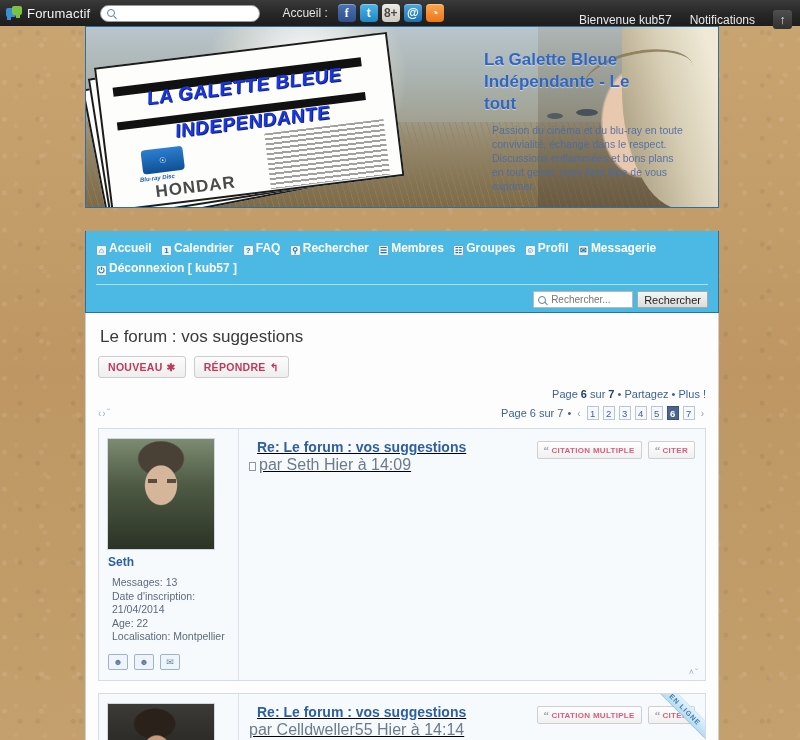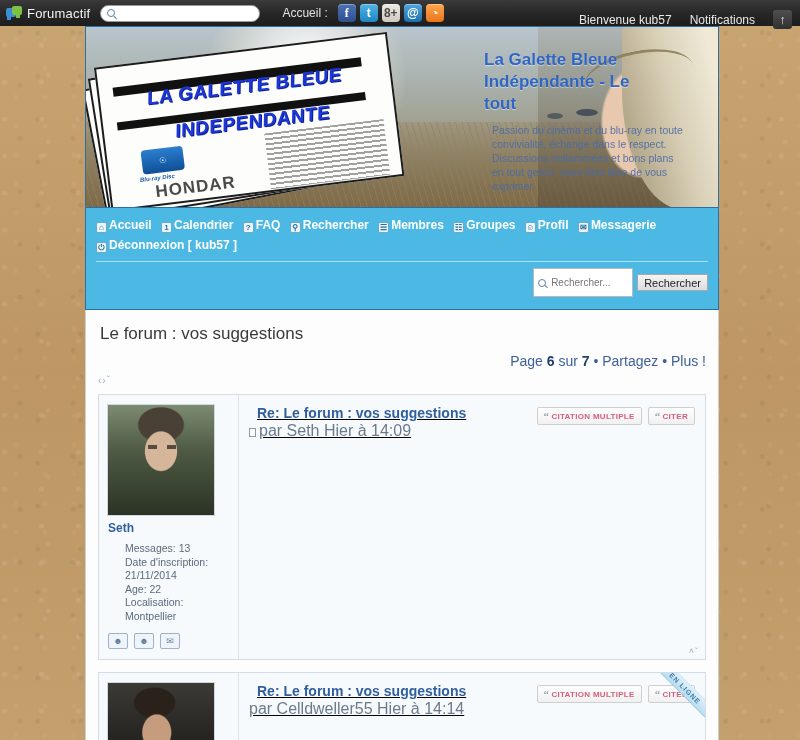--- a/index.html
+++ b/index.html
@@ -144,33 +144,34 @@
     text-shadow:0 1px 1px rgba(255,255,255,.5);
   }
   .bnr-desc{
     position:absolute; left:398px; top:96px; width:195px;
     font-size:10.5px; line-height:14px; color:#4b6ba6; opacity:.9;margin-left:8px;
   }
 
   
   #navbar{
     background:#4bb9e4; border:1px solid #2a6fa8; border-top:0;
-    padding:7px 10px 12px 10px;
+    padding:7px 10px 4px 10px;
+    margin-top:23px;
   }
   .nav-links{ font-size:12px; color:#fff; line-height:20px; font-weight:bold; }
   .nav-links a{ color:#ffffff; text-decoration:none; margin-right:6px; white-space:nowrap; }
   .nav-ico{
     display:inline-block; width:11px; height:11px; margin-right:2px; vertical-align:-1px;
     background:#eaf6fd; border:1px solid #6ba8cc; border-radius:2px; font-size:8px;
     text-align:center; line-height:10px; color:#2f6e9c;
   }
   .nav-sep{ height:1px; background:rgba(255,255,255,.55); margin:6px 0 6px 0; }
   .nav-search{ display:flex; justify-content:flex-end; align-items:center; gap:4px; }
   .ns-box{
-    background:#fff; border:1px solid #b9b9b9; height:29px; width:100px;
+    background:#fff; border:1px solid #b9b9b9; height:17px; width:100px;
     display:flex; align-items:center; gap:3px; padding:0 4px;
   }
   .ns-box input{ border:0; outline:0; font-size:10px; width:100%; background:transparent; color:#888; font-family:"Liberation Sans", sans-serif; }
   .ns-btn{
     background:linear-gradient(180deg,#f5f5f5,#dcdcdc); border:1px solid #a8a8a8;
     font-size:11px; padding:1px 6px; color:#222; cursor:pointer; height:17px;
     font-family:"Liberation Sans", sans-serif;
   }
 
   
@@ -179,21 +180,21 @@
   .btn-row{ display:flex; gap:8px; margin-bottom:10px; }
   .pbtn{
     background:linear-gradient(180deg,#fcfcfc,#eeeeee); border:1px solid #cccccc; border-radius:3px;
     font-size:10.5px; font-weight:bold; color:#c0395b; padding:4px 9px; letter-spacing:.3px; cursor:pointer;
     font-family:"Liberation Sans", sans-serif;
   }
   .pbtn .gl{ color:#c0395b; margin-left:4px; }
 
   .breadcrumb{ font-size:11px; color:#5a7ba8; line-height:15px; margin:2px 2px 8px 16px; }
 
-  .pag-line{ text-align:right; font-size:14px; color:#3f6098; margin:4px 0 2px 0; }
+  .pag-line{ text-align:right; font-size:11px; color:#3f6098; margin:4px 0 2px 0; }
   .pag-line b{ color:#24406f; }
   .pag-line a{ color:#3f6098; text-decoration:none; }
 
   .pag-row{ display:flex; align-items:center; justify-content:space-between; margin:6px 0 8px 0; }
   .jump{ font-size:10px; color:#9fb0c4; letter-spacing:1px; }
   .pag-right{ display:flex; align-items:center; gap:4px; font-size:11px; color:#3f6098; }
   .pg{
     display:inline-block; min-width:12px; height:14px; line-height:13px; text-align:center;
     border:1px solid #b9c6d8; background:#f6f8fb; color:#3f6098; font-size:9.5px; padding:0 2px;
   }
@@ -217,21 +218,21 @@
   }
   .av1 .eyes{ position:relative; top:40px; left:40px; width:28px; height:4px;
               background:linear-gradient(90deg,#3a3128 0 9px, transparent 9px 19px, #3a3128 19px 28px); opacity:.8;}
   .av2{
     background:
       radial-gradient(ellipse 24px 30px at 46% 45%, #c59c7d 0 58%, rgba(197,156,125,0) 63%),
       radial-gradient(ellipse 30px 22px at 44% 18%, #2a211a 0 66%, rgba(42,33,26,0) 72%),
       linear-gradient(180deg,#3c3a35 0%,#262522 48%,#15140f 100%);
   }
   .uname{ font-size:12px; font-weight:bold; color:#2f5f9e; margin:2px 0 7px 1px; }
-  .ustats{ font-size:10.5px; color:#5b6b7c; line-height:13.5px; margin-left:18px; }
+  .ustats{ font-size:10.5px; color:#5b6b7c; line-height:13.5px; margin-left:5px; }
   .uicons{ display:flex; gap:6px; margin-top:10px; margin-left:1px; }
   .uicon{
     width:20px; height:16px; border:1px solid #9db3c6; background:#eef4f9; border-radius:2px;
     display:flex; align-items:center; justify-content:center; color:#5d7c9c; font-size:9px; cursor:pointer;
   }
 
   .post-right{ flex:1; padding:9px 10px 10px 10px; position:relative; }
   .post-head{ display:flex; align-items:flex-start; }
   .ph-left{ flex:1;text-decoration:underline; }
   .ptitle{ font-size:14px; font-weight:bold; color:#2f5f9e; margin:1px 0 1px 8px; }
@@ -346,46 +347,67 @@
         <input value="" placeholder="Rechercher..." style="">
       </div>
       <button class="ns-btn">Rechercher</button>
     </div>
   </div>
 
   <div id="content">
 
     <div class="page-title">Le forum : vos suggestions</div>
 
+    <div class="btn-row">
+      <button class="pbtn">
+        <span>NOUVEAU</span><span class="gl">✱</span>
+      </button>
+      <button class="pbtn">
+        <span>RÉPONDRE</span><span class="gl">↰</span>
+      </button>
+    </div>
 
 
     <div class="pag-line">
       <span>Page</span>
       <b>6</b>
       <span>sur</span>
       <b>7</b>
       <span>•</span>
       <a href="#">Partagez</a>
       <span>•</span>
       <a href="#">Plus !</a>
     </div>
 
     <div class="pag-row">
       <span class="jump">‹›ˇ</span>
+      <span class="pag-right">
+        <span>Page 6 sur 7</span>
+        <span>•</span>
+        <span class="arw">‹</span>
+        <span class="pg">1</span>
+        <span class="pg">2</span>
+        <span class="pg">3</span>
+        <span class="pg">4</span>
+        <span class="pg">5</span>
+        <span class="pg cur">6</span>
+        <span class="pg">7</span>
+        <span class="arw">›</span>
+      </span>
     </div>
 
     <div class="post">
       <div class="post-left">
         <div class="avatar av1">
             <div class="eyes"></div>
           </div>
         <div class="uname">Seth</div>
         <div class="ustats">
           <div>Messages: 13</div>
-          <div>Date d'inscription: 21/11/2014</div>
+          <div>Date d'inscription: 21/04/2014</div>
           <div>Age: 22</div>
           <div>Localisation: Montpellier</div>
         </div>
         <div class="uicons">
           <span class="uicon">☻</span>
           <span class="uicon">☻</span>
           <span class="uicon">✉</span>
         </div>
       </div>
       <div class="post-right">

